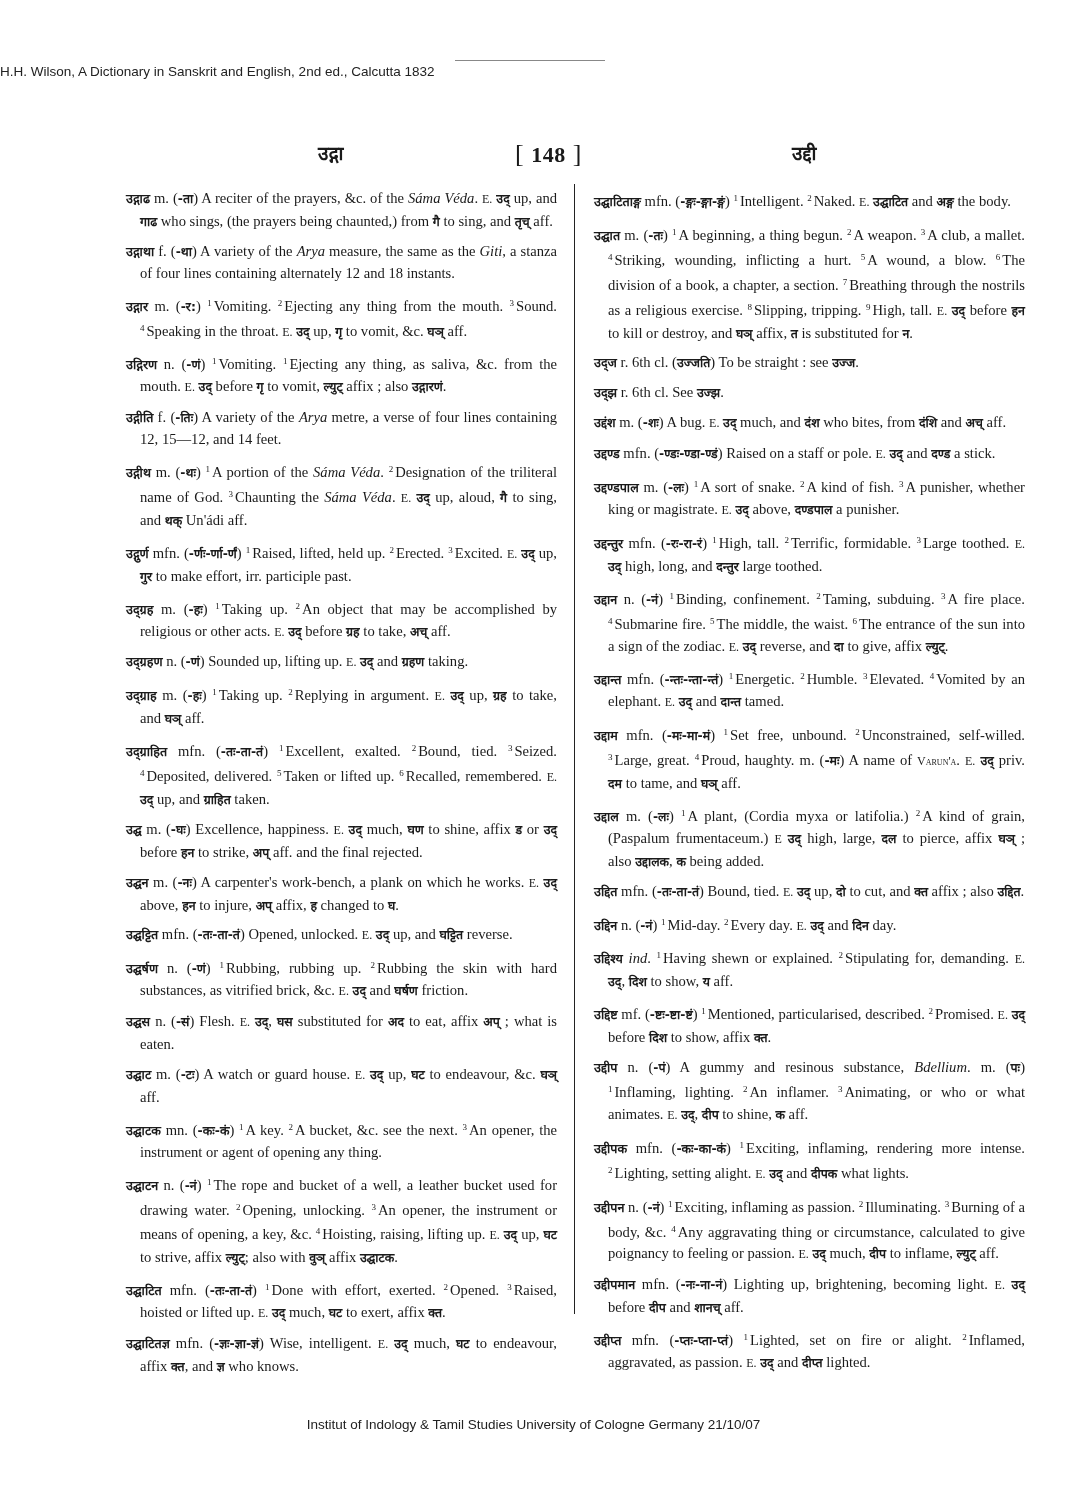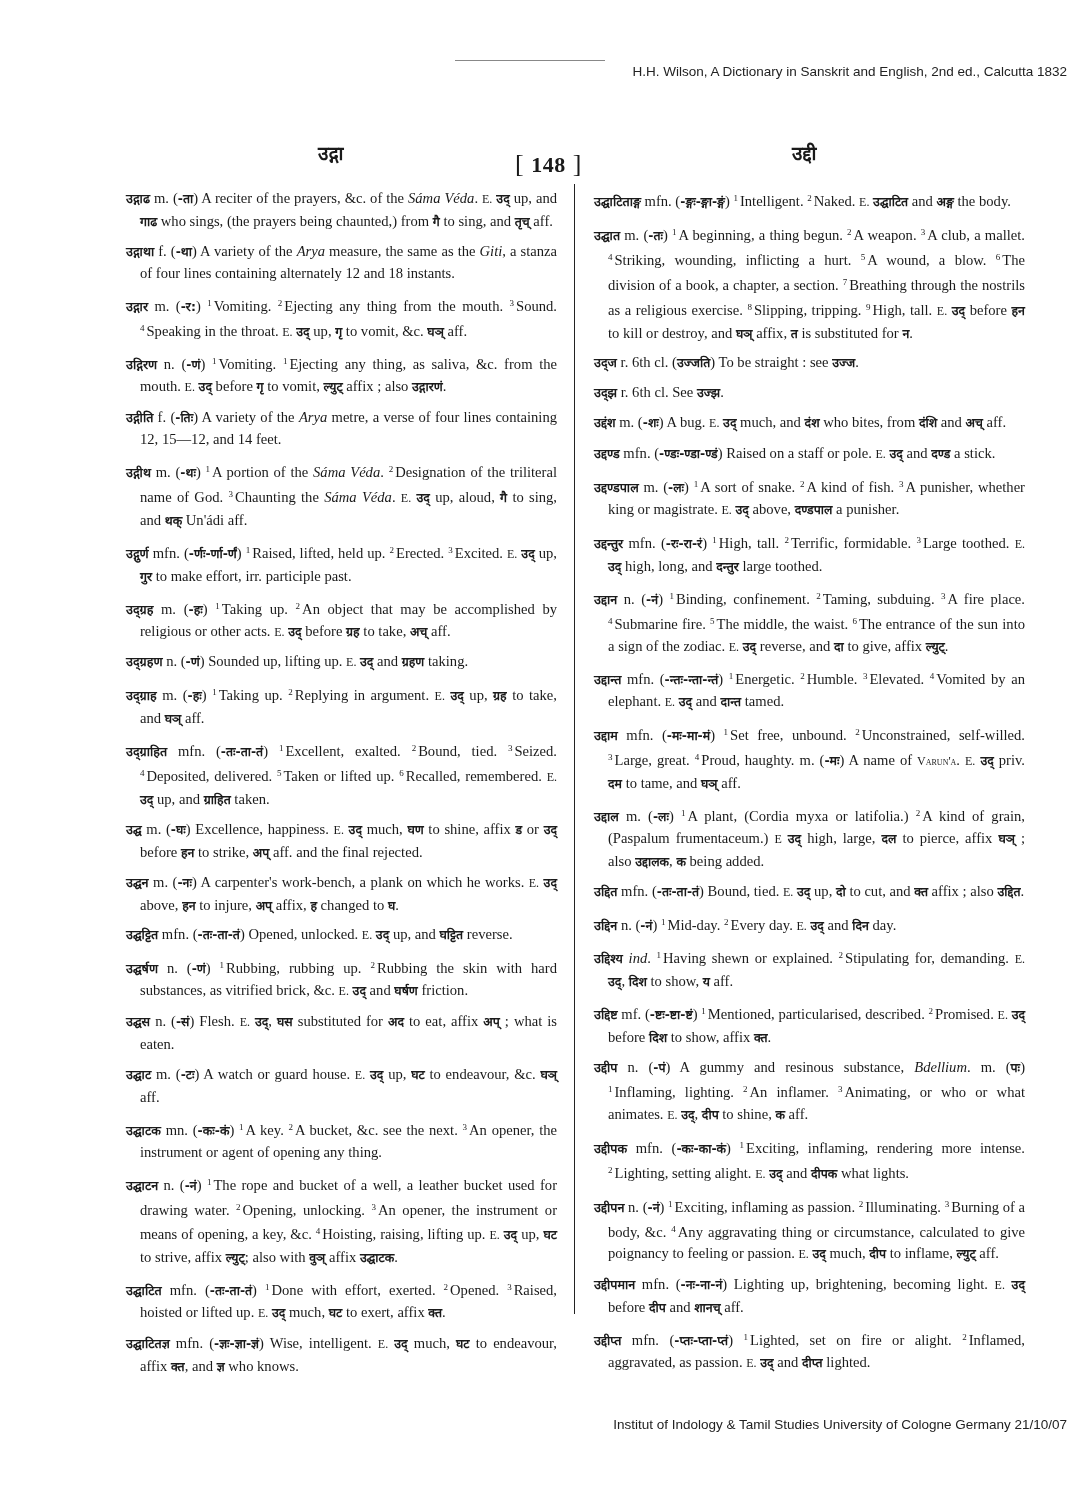--- a/index.html
+++ b/index.html
@@ -1,28 +1,28 @@
 <!DOCTYPE html>
 <html><head>
 <meta charset="utf-8">
 <style>
   html, body { margin: 0; padding: 0; background: #ffffff; }
   body { width: 1067px; height: 1500px; position: relative; overflow: hidden; color: #1a1a1a; }
   .scan-header {
-    position: absolute; top: 64px; left: 0; width: 1067px; text-align: right;
+    position: absolute; top: 64px; left: 0; width: 1067px; text-align: left;
     font-family: "Liberation Sans", sans-serif; font-size: 13.5px; color: #222;
   }
   .scan-header-rule {
     position: absolute; top: 60px; left: 455px; width: 150px; height: 1px; background: #888;
   }
   .running-head {
     position: absolute; top: 138px; left: 0; width: 969px; height: 30px;
   }
   .rh-left { position: absolute; left: 318px; top: 2px; font-family: "DejaVu Serif", serif; font-weight: bold; font-size: 19px; }
-  .rh-center { position: absolute; left: 515px; top: 11px; font-family: "Liberation Serif", serif; font-weight: bold; font-size: 22px; letter-spacing: 0.5px; }
+  .rh-center { position: absolute; left: 515px; top: 1px; font-family: "Liberation Serif", serif; font-weight: bold; font-size: 22px; letter-spacing: 0.5px; }
   .rh-center .bracket { font-weight: normal; font-size: 26px; }
   .rh-right { position: absolute; left: 792px; top: 2px; font-family: "DejaVu Serif", serif; font-weight: bold; font-size: 19px; }
   .columns {
     position: absolute; top: 180px; left: 118px; width: 920px; height: 1180px;
   }
   .col {
     position: absolute; top: 0; width: 447px;
     font-family: "Liberation Serif", serif; font-size: 14.6px; line-height: 21.9px;
     text-align: justify;
   }
@@ -31,21 +31,21 @@
   .col-divider {
     position: absolute; left: 456px; top: 4px; width: 1px; height: 1130px; background: #222;
   }
   .entry { margin: 8px; padding-left: 14px; text-indent: -14px; }
   .dev { font-family: "DejaVu Sans", sans-serif; font-weight: bold; font-size: 12.4px; }
   .hw { font-family: "DejaVu Sans", sans-serif; font-weight: bold; font-size: 12.6px; }
   .it { font-style: italic; }
   .sc { font-variant: small-caps; font-size: 12px; }
   .sup { font-size: 9px; vertical-align: 5px; margin-right: 2px; }
   .scan-footer {
-    position: absolute; top: 1417px; left: 0; width: 1067px; text-align: right;
+    position: absolute; top: 1417px; left: 0; width: 1067px; text-align: center;
     font-family: "Liberation Sans", sans-serif; font-size: 13.5px; color: #222;
   }
 </style>
 </head>
 <body>
 
 <div class="scan-header-rule"></div>
 <div class="scan-header">H.H. Wilson, A Dictionary in  Sanskrit and English, 2nd ed., Calcutta 1832</div>
 
 <div class="running-head">

